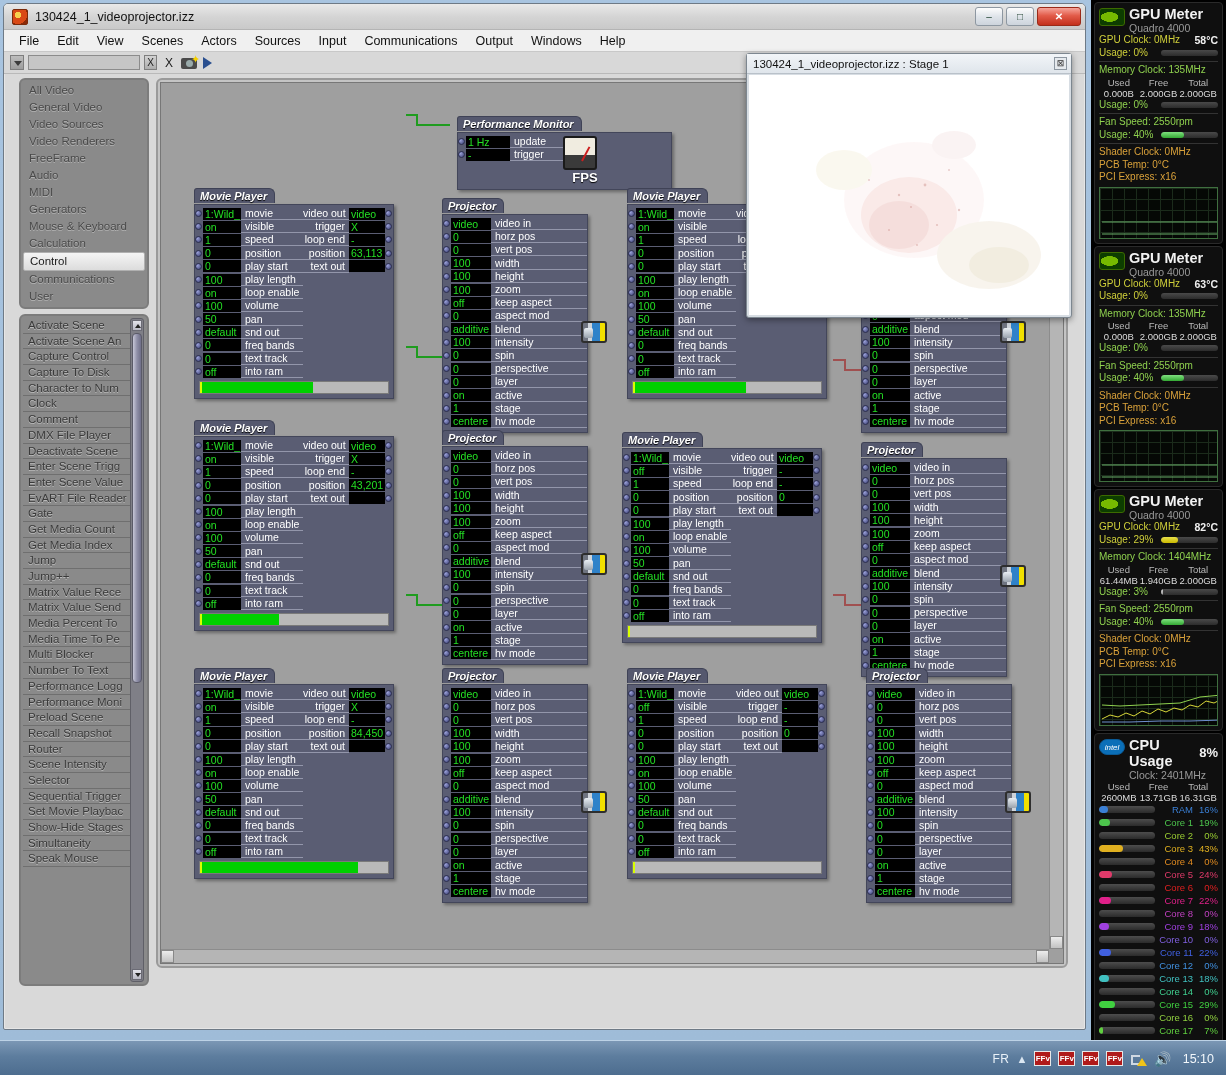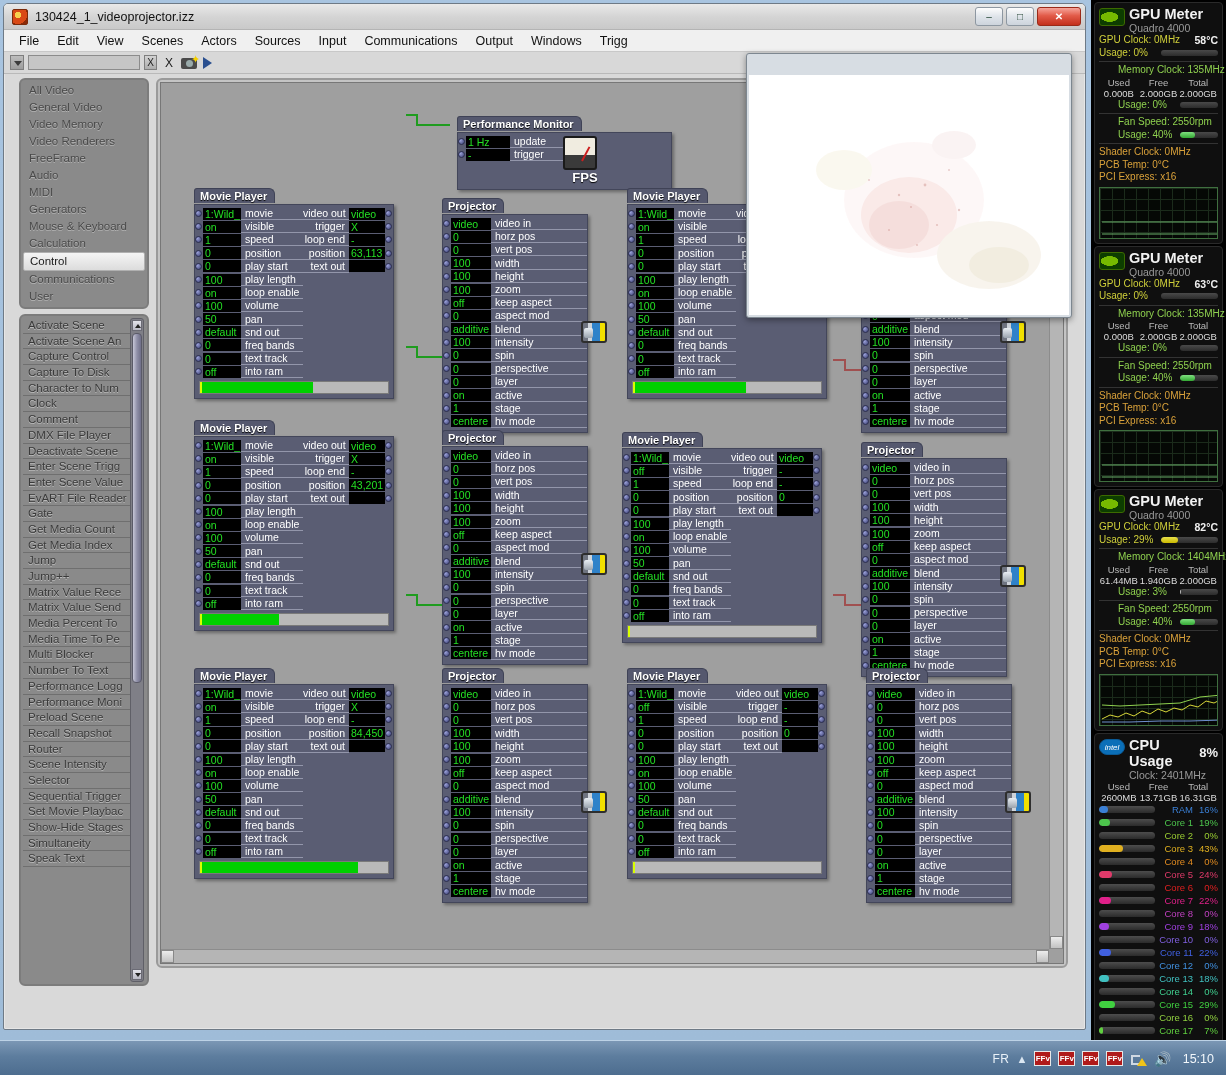--- a/index.html
+++ b/index.html
@@ -152,21 +152,21 @@
   
   .cv-scroll-v { position:absolute; right:0; top:0; bottom:14px; width:14px; background:#b5b5b5; border-left:1px solid #8c8c8c; }
   .cv-scroll-h { position:absolute; left:0; right:14px; bottom:0; height:14px; background:#b5b5b5; border-top:1px solid #8c8c8c; }
   .cv-arrow { position:absolute; width:13px; height:13px; background:linear-gradient(180deg,#ededed,#c2c2c2); border:1px solid #888; }
 
   
   .node { position:absolute; }
   .node-title {
     display:inline-block; background:#55586e; color:#fff; font-size:11px; font-weight:bold;
     padding:1px 7px 1px 5px; border-radius:3px 6px 0 0; border:1px solid #3f4256; border-bottom:none;
-    text-shadow:0 1px 1px #000; position:relative; z-index:3;
+    text-shadow:0 1px 1px #000; position:relative; z-index:3;font-style:italic;
   }
   .node-body {
     background:#5a5d73; border:1px solid #43465a; position:relative;
     box-shadow:2px 2px 3px rgba(0,0,0,.35);
   }
   .row { display:flex; align-items:center; height:13.2px; }
   .port {
     width:7px; height:7px; border-radius:50%;
     background:radial-gradient(circle at 30% 30%, #9aa0d8, #3a3f72);
     border:1px solid #2b2e4f; margin-right:1px; flex:none;
@@ -259,21 +259,21 @@
   }
   .intel-logo{
     width:26px;height:16px;border-radius:8px;flex:none;margin-top:2px;
     background:#0b6fb8;color:#fff;font-size:8px;font-style:italic;text-align:center;line-height:15px;
     border:1px solid #0a5a96;
   }
   .g-title { color:#f2f2f2; font-size:14.5px; font-weight:bold; line-height:16px; }
   .g-sub { color:#9a9a9a; font-size:10.5px; line-height:12px; }
   .g-pct { color:#f2f2f2; font-size:13px; font-weight:bold; margin-left:auto; }
   .g-line { font-size:10px; line-height:12.5px; color:#cfcf3a; white-space:nowrap; }
-  .g-line.grn { color:#8fd14f;margin-left:19px; }
+  .g-line.grn { color:#8fd14f; }
   .g-line.ora { color:#d9a13a; }
   .g-row { display:flex; justify-content:space-between; }
   .g-temp { color:#f0f0f0; font-size:10.5px; font-weight:bold; }
   .g-hdr3 { display:flex; font-size:9.5px; color:#b9b9b9; }
   .g-hdr3 div { flex:1; text-align:center; }
   .g-val3 { display:flex; font-size:9.5px; color:#dcdcdc; }
   .g-val3 div { flex:1; text-align:center; }
   .g-sep { height:1px; background:#333; margin:2px 0; }
   .meter { height:6px; background:linear-gradient(180deg,#4a4a4a,#2c2c2c); border-radius:3px; position:relative; overflow:hidden; }
   .meter .fill { position:absolute; left:0; top:0; bottom:0; border-radius:3px; }
@@ -316,21 +316,21 @@
       <div class="menu-item">File</div>
       <div class="menu-item">Edit</div>
       <div class="menu-item">View</div>
       <div class="menu-item">Scenes</div>
       <div class="menu-item">Actors</div>
       <div class="menu-item">Sources</div>
       <div class="menu-item">Input</div>
       <div class="menu-item">Communications</div>
       <div class="menu-item">Output</div>
       <div class="menu-item">Windows</div>
-      <div class="menu-item">Trigg</div>
+      <div class="menu-item">Help</div>
     </div>
 
     <div id="toolstrip">
       <div class="tb-combo-arrow"></div>
       <div class="tb-field"></div>
       <div class="tb-x">X</div>
       <div class="tb-x2">X</div>
       <div class="tb-cam">
         <div class="body"></div>
           <div class="lens"></div>
@@ -338,21 +338,21 @@
       </div>
       <div class="tb-play"></div>
     </div>
 
     <div id="app-body">
 
       <div id="sidebar">
         <div class="cat-box" id="cat-list">
             <div class="cat-item">All Video</div>
             <div class="cat-item">General Video</div>
-            <div class="cat-item">Video Memory</div>
+            <div class="cat-item">Video Sources</div>
             <div class="cat-item">Video Renderers</div>
             <div class="cat-item">FreeFrame</div>
             <div class="cat-item">Audio</div>
             <div class="cat-item">MIDI</div>
             <div class="cat-item">Generators</div>
             <div class="cat-item">Mouse &amp; Keyboard</div>
             <div class="cat-item">Calculation</div>
             <div class="cat-item selected">Control</div>
             <div class="cat-item">Communications</div>
             <div class="cat-item">User</div>
@@ -386,21 +386,21 @@
               <div class="act-item">Performance Moni</div>
               <div class="act-item">Preload Scene</div>
               <div class="act-item">Recall Snapshot</div>
               <div class="act-item">Router</div>
               <div class="act-item">Scene Intensity</div>
               <div class="act-item">Selector</div>
               <div class="act-item">Sequential Trigger</div>
               <div class="act-item">Set Movie Playbac</div>
               <div class="act-item">Show-Hide Stages</div>
               <div class="act-item">Simultaneity</div>
-              <div class="act-item">Speak Text</div>
+              <div class="act-item">Speak Mouse</div>
             </div>
           <div class="act-scroll">
             <div class="arrow-up"></div>
             <div class="thumb"></div>
             <div class="arrow-dn"></div>
           </div>
         </div>
       </div>
 
       <div id="canvas-frame">
@@ -1553,20 +1553,24 @@
             <div class="cv-arrow" style="right:0;top:0"></div>
           </div>
         </div>
       </div>
 
 
     </div>
   </div>
 
   <div id="stage-win">
+    <div id="stage-title">
+      <span>130424_1_videoprojector.izz : Stage 1</span>
+      <div id="stage-close">⊠</div>
+    </div>
     <div id="stage-canvas">
       <svg width="322" height="242" style="display:block">
         <rect width="322" height="242" fill="#ffffff"></rect>
         <g opacity="0.55">
           <ellipse cx="165" cy="125" rx="70" ry="58" fill="#fdf2f2"></ellipse>
           <ellipse cx="160" cy="140" rx="48" ry="38" fill="#f6d9d6"></ellipse>
           <ellipse cx="150" cy="150" rx="30" ry="24" fill="#eec4c0"></ellipse>
           <ellipse cx="240" cy="180" rx="52" ry="34" fill="#f3ece0"></ellipse>
           <ellipse cx="250" cy="190" rx="30" ry="18" fill="#e8e0c8"></ellipse>
           <ellipse cx="95" cy="95" rx="28" ry="20" fill="#f7f3e2"></ellipse>

